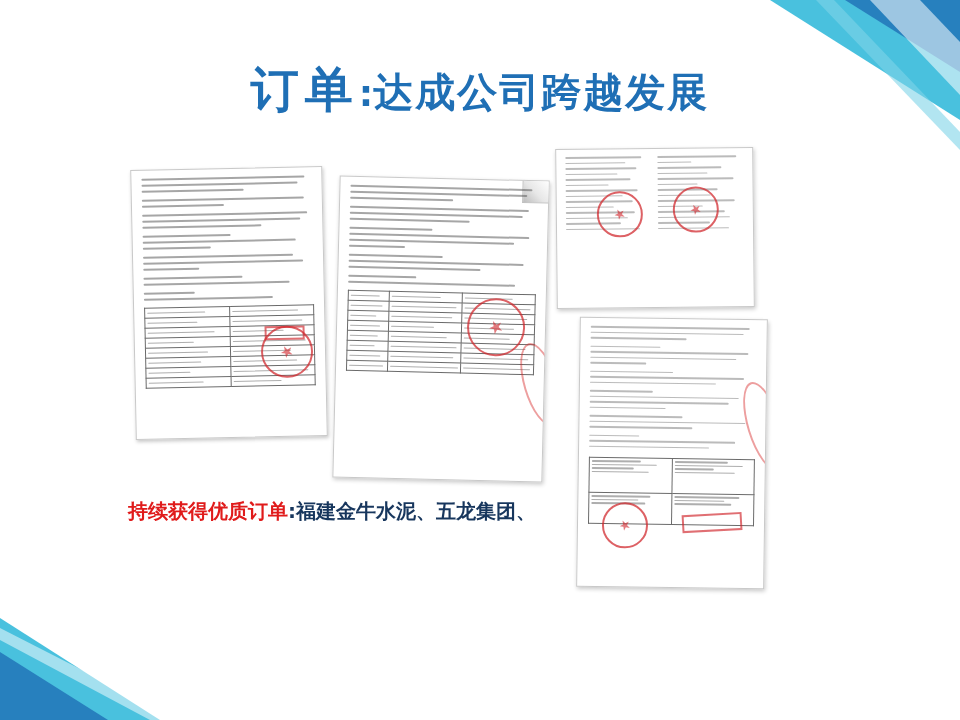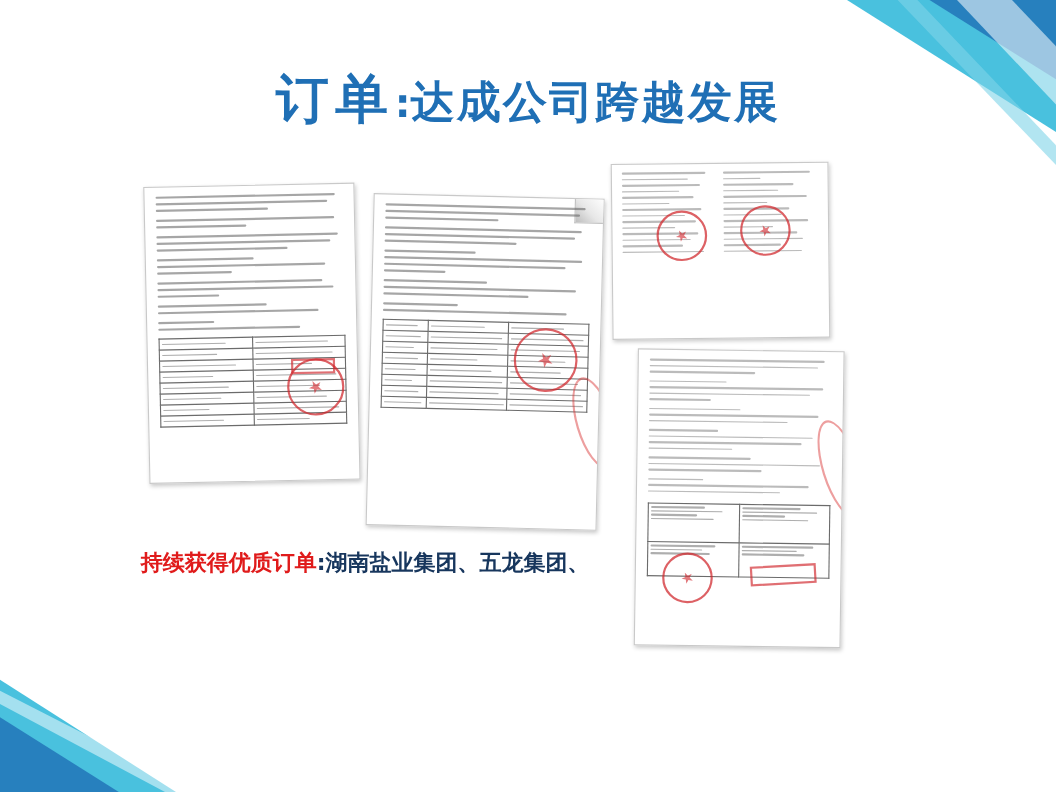--- a/index.html
+++ b/index.html
@@ -525,16 +525,16 @@
         </tr>
       </tbody>
         </table>
     </div>
     <div class="seal" style="left:24px; bottom:38px; width:46px; height:46px;"></div>
     <div class="seal-rect" style="right:22px; bottom:56px; width:60px; height:18px; transform: rotate(-4deg);"></div>
     <div class="seal-oval" style="right:-16px; top:60px; width:34px; height:92px;"></div>
   </div>
 
   <div class="caption caption-line1">
-    <span class="cap-red">持续获得优质订单</span><span class="cap-dark">:湖南盐业集团、五龙集团、</span>
+    <span class="cap-red">持续获得优质订单</span><span class="cap-dark">:福建金牛水泥、五龙集团、</span>
   </div>
 
 </div>
 
 </body></html>

